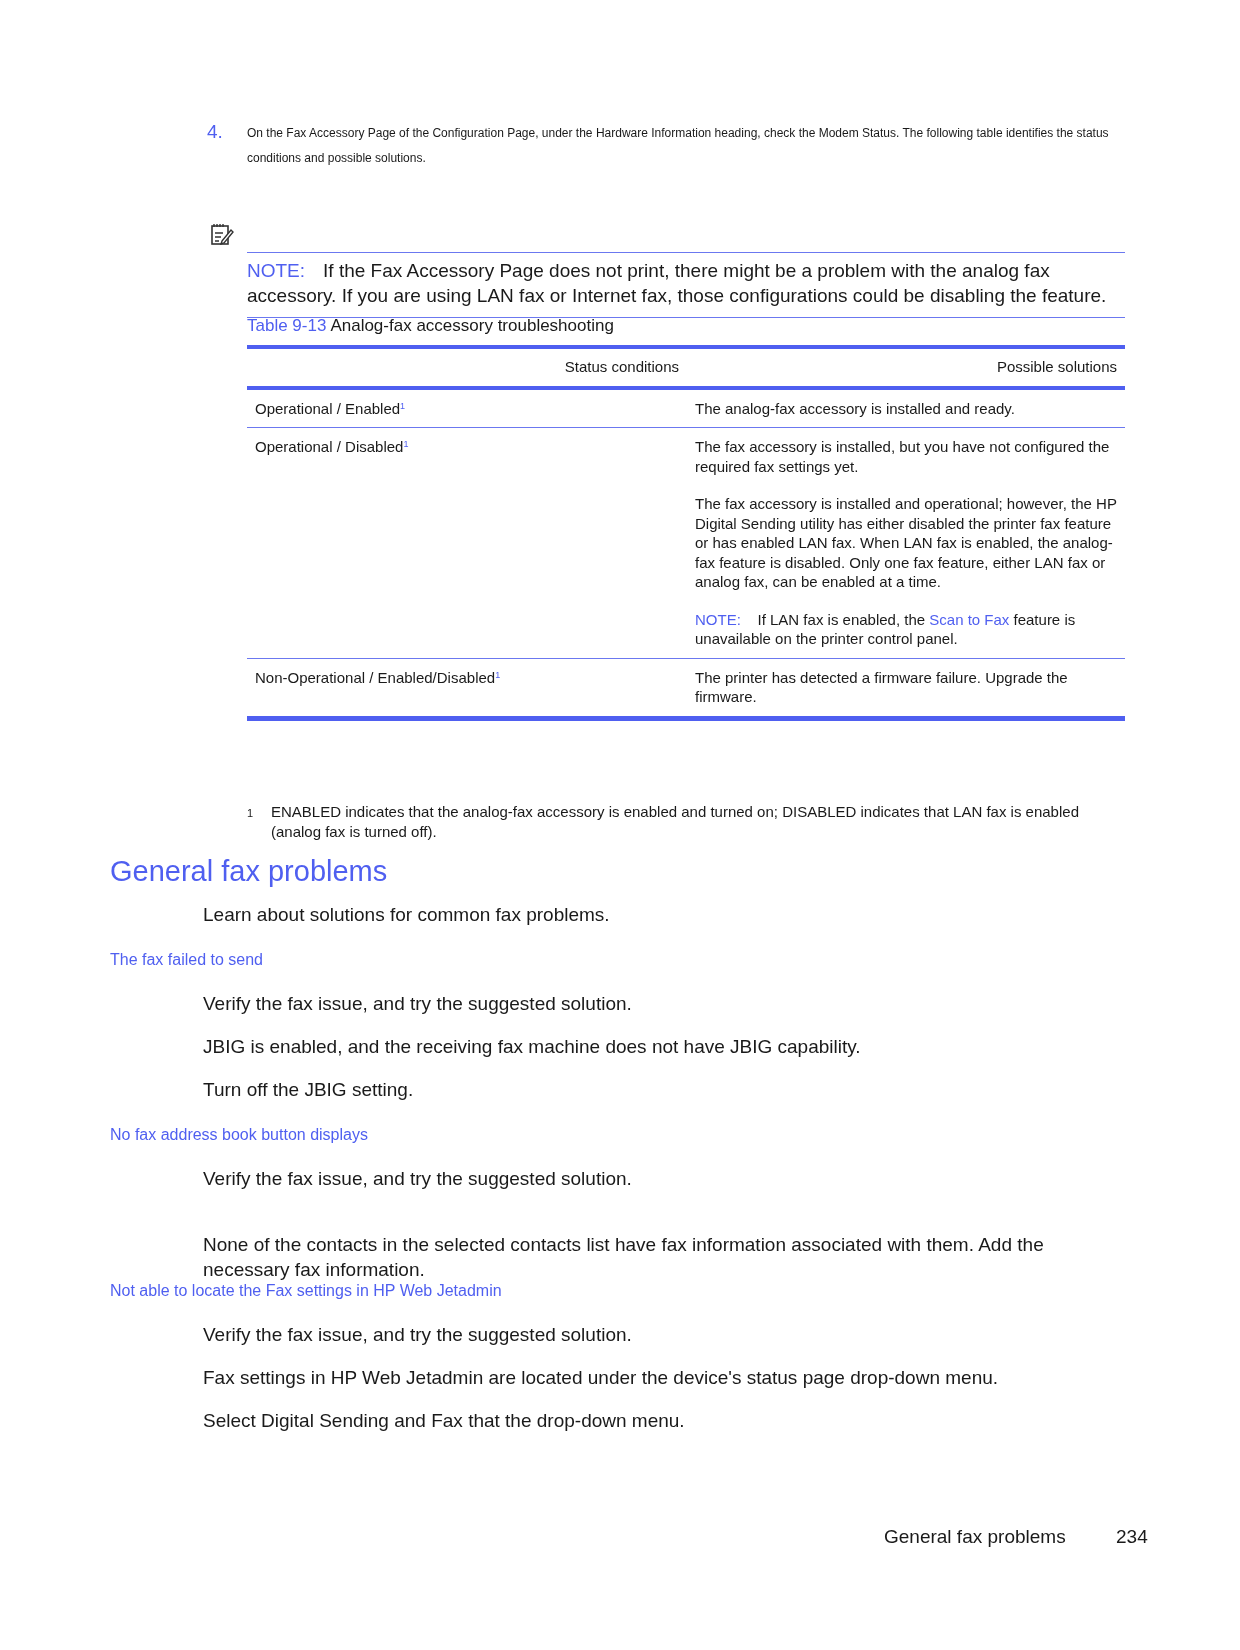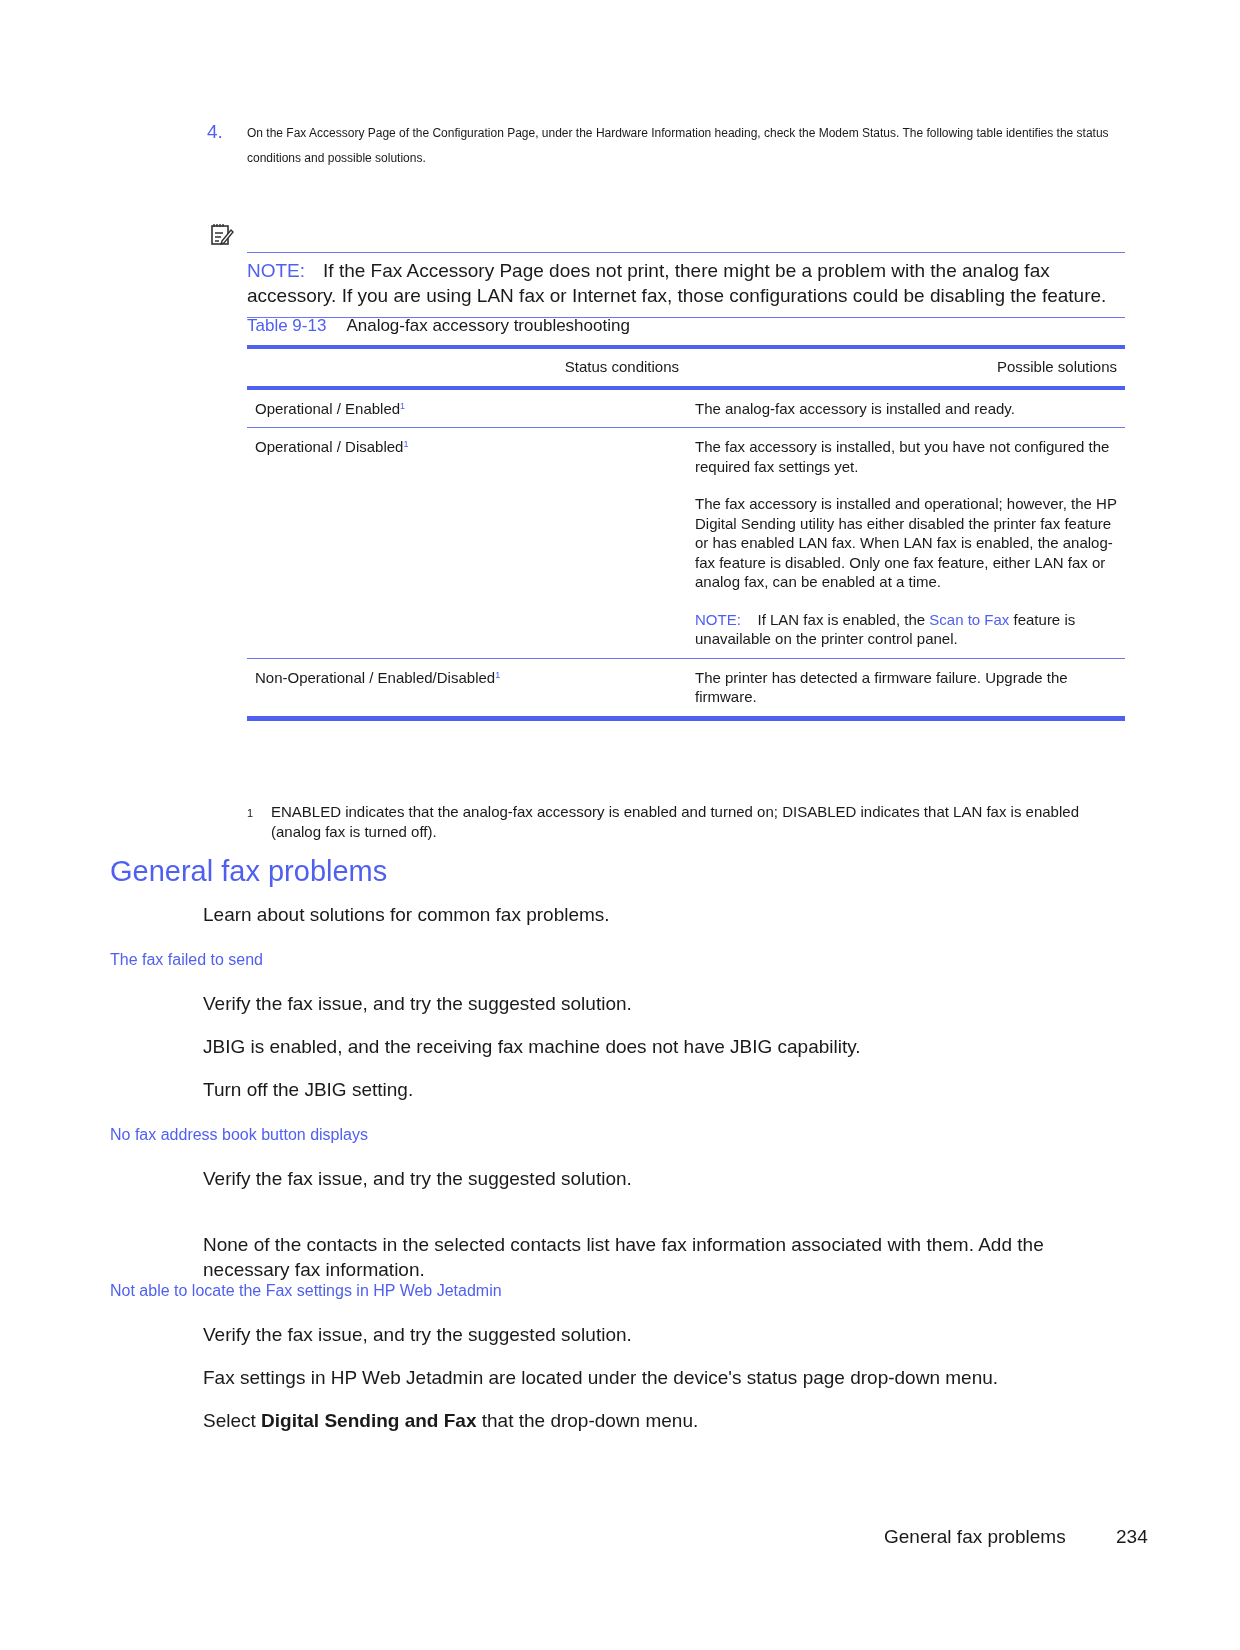--- a/index.html
+++ b/index.html
@@ -7,39 +7,39 @@
          font-family:"Liberation Sans", sans-serif; color:#1a1a1a; }
   .abs { position:absolute; }
   .blue { color:#4f5ff0; }
   .step-num { left:207px; top:121px; font-size:19px; }
   .step-text { left:247px; top:121px; width:870px; font-size:12px; line-height:24.5px; }
   .note { left:247px; top:224px; width:878px; border-top:1.5px solid #6b78f0; border-bottom:1.5px solid #6b78f0;
           padding:6px 0 9px 0; font-size:19px; line-height:24.5px;margin-top:28px; }
   .note-icon { left:210px; top:222px; width:24px; height:24px; }
   .note-label { margin-right:18px; }
   .table-caption { left:247px; top:316px; font-size:17px; }
-  .table-caption .cap-num { margin-right:20px; }
+  .table-caption .cap-num { margin-right:4px; }
   table.tbl { position:absolute; left:247px; top:345px; width:878px; border-collapse:collapse; font-size:15px; line-height:19.5px; }
   table.tbl th, table.tbl td { text-align:left; vertical-align:top; padding:9px 8px 9px 8px; font-weight:normal; }
   table.tbl thead tr { border-top:4px solid #4f5ff0; border-bottom:4px solid #4f5ff0; }
   table.tbl thead th { padding:8px 8px 9px 8px;text-align:right; }
   table.tbl tbody tr { border-bottom:1.5px solid #6b78f0; }
   table.tbl tbody tr:last-child { border-bottom:5px solid #4f5ff0; }
   table.tbl td.c1 { width:424px; }
   sup { font-size:9px; color:#4f5ff0; vertical-align:top; position:relative; top:-2px; }
   .para-gap { height:18px; }
   .footnote { left:247px; top:795px; width:878px; font-size:15px; line-height:19.5px; }
   .footnote .fn-num { position:absolute; left:0; font-size:11px; top:2px; }
   .footnote .fn-text { display:block; padding-left:24px; }
   .h1 { left:110px; top:855px; font-size:29px; color:#4f5ff0; }
   .h2 { left:110px; font-size:16px; color:#4f5ff0; }
   .body { left:203px; width:920px; font-size:19px; line-height:24.5px; }
   .footer-title { left:884px; top:1526px; font-size:19px; }
   .footer-page { left:1116px; top:1526px; font-size:19px; }
-  b.strong { font-weight:bold; }
+  b.strong { font-weight:normal; }
 </style>
 </head>
 <body>
 
 <div class="abs step-num blue">4.</div>
 <div class="abs step-text">On the Fax Accessory Page of the Configuration Page, under the Hardware Information heading, check the Modem Status. The following table identifies the status conditions and possible solutions.</div>
 
 <svg class="abs note-icon" viewBox="0 0 24 24">
   <rect x="2" y="4" width="16" height="18" fill="none" stroke="#333" stroke-width="1.6"></rect>
   <path d="M4 2 v3 M7 2 v3 M10 2 v3 M13 2 v3" stroke="#333" stroke-width="1.4"></path>

